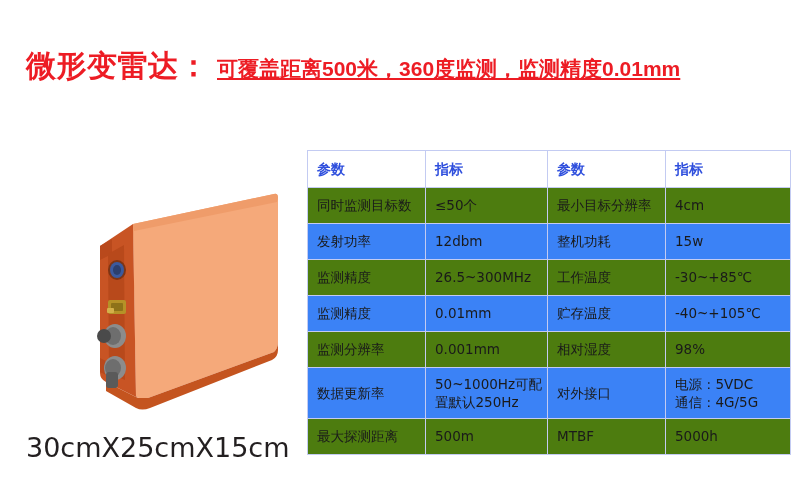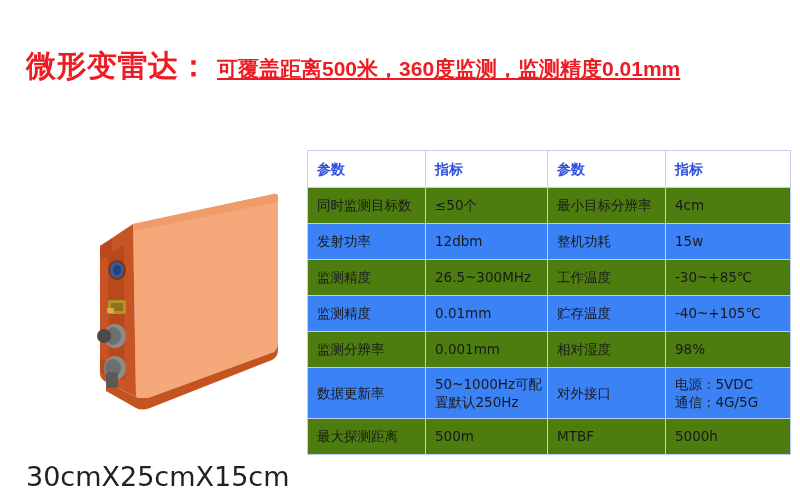--- a/index.html
+++ b/index.html
@@ -46,21 +46,21 @@
     top: 182px;
     width: 225px;
     height: 250px;
   }
   .device-svg { display: block; }
 
   
   .caption {
     position: absolute;
     left: 26px;
-    top: 461px;
+    top: 432px;
     font-size: 27px;
     color: #231f20;
     letter-spacing: 0px;
     font-family: "DejaVu Sans", "Liberation Sans", sans-serif;
   }
 
   
   .spec-table-wrap {
     position: absolute;
     left: 307px;

